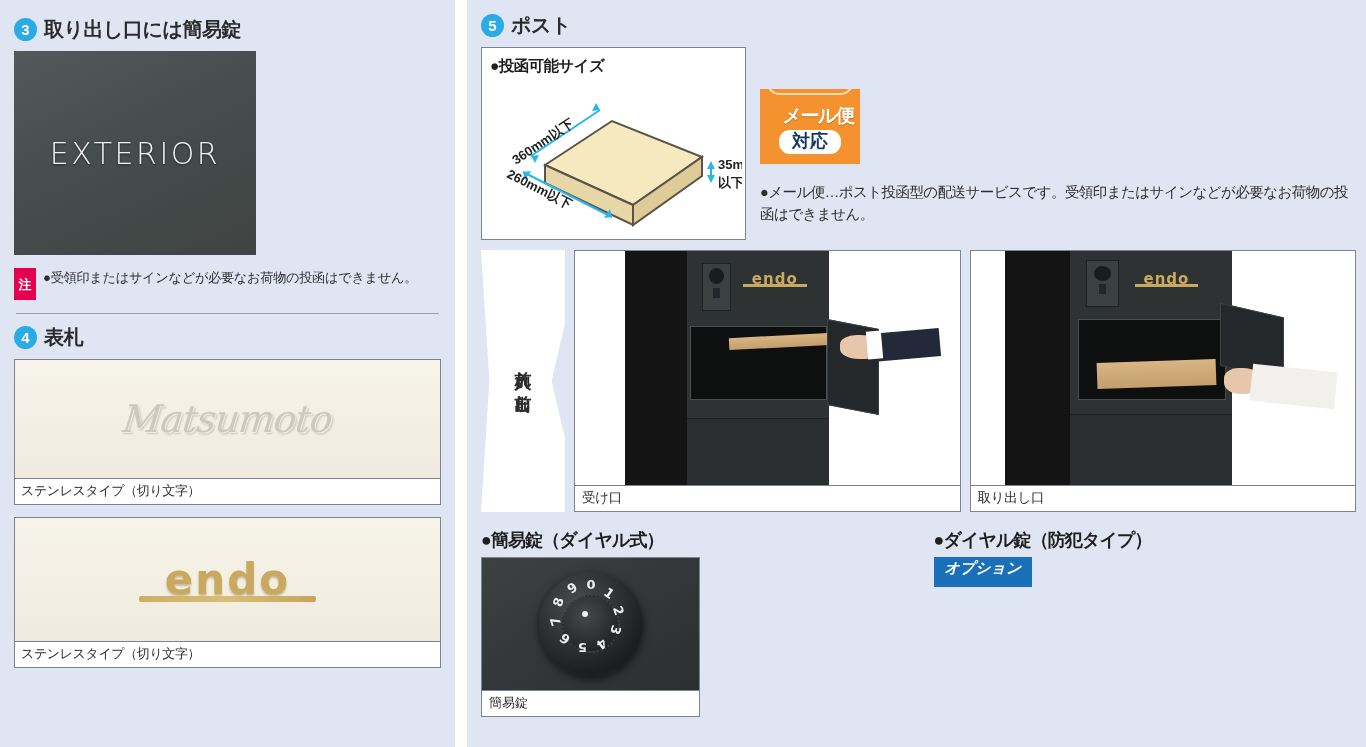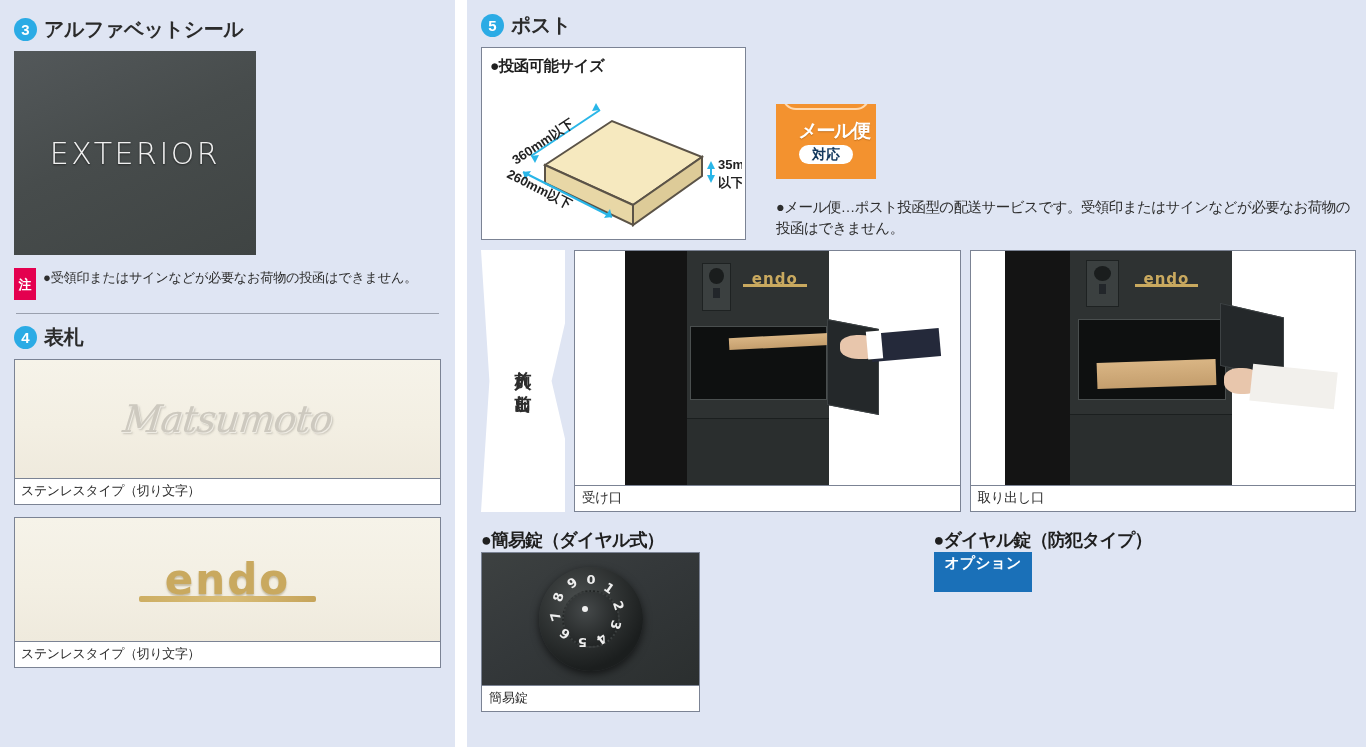--- a/index.html
+++ b/index.html
@@ -73,21 +73,21 @@
     font-family:"DejaVu Sans",sans-serif;font-weight:bold;font-size:42px;
     color:#c9a95f;letter-spacing:2px;position:relative;
     text-shadow:0 2px 2px rgba(130,110,60,.4);
   }
   .endo-logo::after{
     content:"";position:absolute;left:-26px;right:-26px;bottom:2px;height:6px;
     background:linear-gradient(90deg,#cdae63,#d9bd77,#c6a45a);border-radius:2px;
   }
 
   
-  .s5-top{display:flex;gap:30px;align-items:flex-end;}
+  .s5-top{display:flex;gap:14px;align-items:center;}
   .size-box{width:265px;height:193px;border:1px solid #7b8394;background:#fff;box-sizing:border-box;padding:8px 6px 0 8px;flex:0 0 auto;}
   .size-head{font-size:15.5px;font-weight:bold;color:#1f1f1f;letter-spacing:-0.6px;}
 
   .mail-col{flex:1;}
   .mail-badge{
     width:100px;position:relative;margin-top:27px;
   }
   .mail-badge .env{
     background:#f3922f;width:100px;height:75px;position:relative;
     display:flex;flex-direction:column;align-items:center;
@@ -99,21 +99,21 @@
   .mail-badge .flap::after{
     content:"";position:absolute;left:6px;right:6px;top:-16px;height:20px;
     border:2px solid #ffd9ae;border-top:none;border-radius:0 0 14px 14px;
   }
   .mail-badge .m-text{
     color:#fff;font-size:19px;font-weight:bold;letter-spacing:-1.5px;
     text-shadow:0 1px 1px rgba(150,80,10,.5);line-height:1;margin-left:16px;
   }
   .mail-badge .pill{
     background:#fff;border-radius:11px;padding:1px 13px 2px 13px;margin-top:5px;
-    color:#14395e;font-size:14px;font-weight:bold;letter-spacing:0px;line-height:1.2;
+    color:#14395e;font-size:18px;font-weight:bold;letter-spacing:0px;line-height:1.2;
   }
   .mail-desc{font-size:14.5px;line-height:1.5;color:#2d2d2d;letter-spacing:-0.55px;margin-top:18px;}
 
   
   .photo-row{display:flex;gap:9px;margin-top:10px;align-items:stretch;}
   .ribbon{
     width:84px;background:#fff;flex:0 0 auto;position:relative;
     clip-path:polygon(0 0, 100% 0, 100% 28%, 84% 50%, 100% 72%, 100% 100%, 0 100%, 10% 50%);
     display:flex;align-items:center;justify-content:center;
   }
@@ -140,21 +140,21 @@
   .mb-tray{position:absolute;background:linear-gradient(180deg,#d9b584,#c49e6d);}
   .mb-door{position:absolute;background:#24282a;border:1px solid #3d4244;}
   .mb-hand{position:absolute;border-radius:40% 55% 50% 45%;background:#e8c6ac;}
   .mb-sleeve{position:absolute;background:#24293a;}
   .mb-sleeve.light{background:#f2f0ec;}
   .mb-cuff{position:absolute;background:#fff;}
 
   
   .bottom-row{display:flex;gap:30px;margin-top:16px;}
   .b-col{flex:1;}
-  .b-head{font-size:18px;font-weight:bold;color:#1f1f1f;letter-spacing:-0.9px;}
+  .b-head{font-size:18px;font-weight:bold;color:#1f1f1f;letter-spacing:-0.9px;margin-bottom:5px;}
   .lock-wrap{display:flex;gap:13px;align-items:flex-start;}
   .lock-card{width:217px;border:1px solid #7b8394;background:#fff;flex:0 0 auto;}
   .lock-img{height:132px;background:linear-gradient(150deg,#3a3e3e,#30_3434 40%,#2a2d2d);position:relative;overflow:hidden;}
   .lock-img{background:linear-gradient(150deg,#3d4141,#34383a 45%,#2b2f2f);}
   .dial{
     position:absolute;left:50%;top:50%;transform:translate(-50%,-50%);
     width:104px;height:104px;border-radius:50%;
     background:radial-gradient(circle at 38% 32%,#4a4e4e,#1b1e1e 72%);
     box-shadow:0 3px 8px rgba(0,0,0,.6);
   }
@@ -165,38 +165,38 @@
     border:2px dotted #3b3f3f;
   }
   .dial-dot{position:absolute;left:34%;top:26%;width:6px;height:6px;border-radius:50%;background:#f0f0f0;}
   .dial-num{position:absolute;color:#eee;font-size:13px;font-weight:bold;font-family:"DejaVu Sans",sans-serif;
             left:50%;top:50%;transform-origin:0 0;}
   .lock-caption{border-top:1px solid #7b8394;font-size:13px;padding:3px 7px 4px 7px;color:#2b2b2b;}
   .lock-desc{font-size:13.5px;line-height:1.55;color:#2d2d2d;letter-spacing:-0.5px;}
 
   .opt-badge{
     display:inline-block;background:#1a70b8;color:#fff;font-size:15px;font-weight:bold;
-    padding:2px 11px 19px 11px;letter-spacing:0px;margin-bottom:7px;
+    padding:2px 11px 9px 11px;letter-spacing:0px;margin-bottom:7px;font-style:italic;
   }
   .opt-desc{font-size:14.5px;line-height:1.6;color:#2d2d2d;letter-spacing:-0.55px;}
 
   
   .dim-txt{font-family:"Liberation Sans",sans-serif;font-size:13px;fill:#222;font-weight:bold;}
   .dim-txt-s{font-family:"Liberation Sans",sans-serif;font-size:13px;fill:#222;font-weight:bold;}
 </style>
 </head>
 <body>
 
 <div class="page">
 
   <div class="col-left">
 
     <div class="sec-head">
       <div class="num-badge">3</div>
-      <div class="sec-title">アルファベットシール</div>
+      <div class="sec-title">取り出し口には簡易錠</div>
     </div>
 
     <div class="s3-body">
       <div class="plate">
         <div class="plate-text">EXTERIOR</div>
       </div>
     </div>
 
     <div class="caution">
       <div class="caution-mark">注</div>

